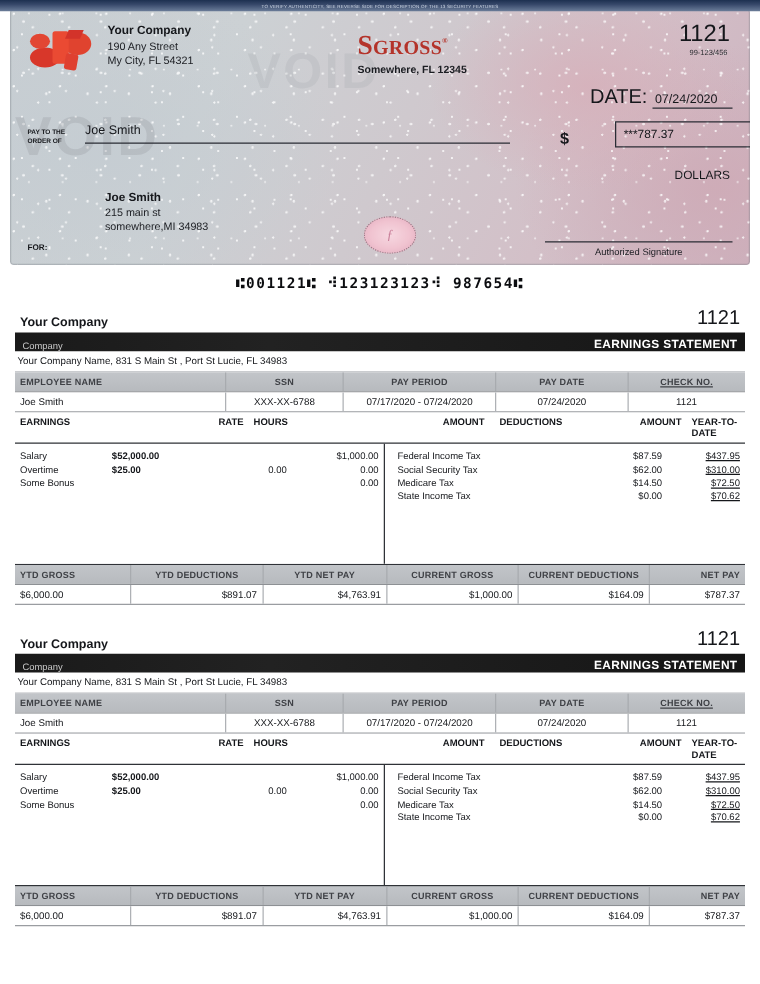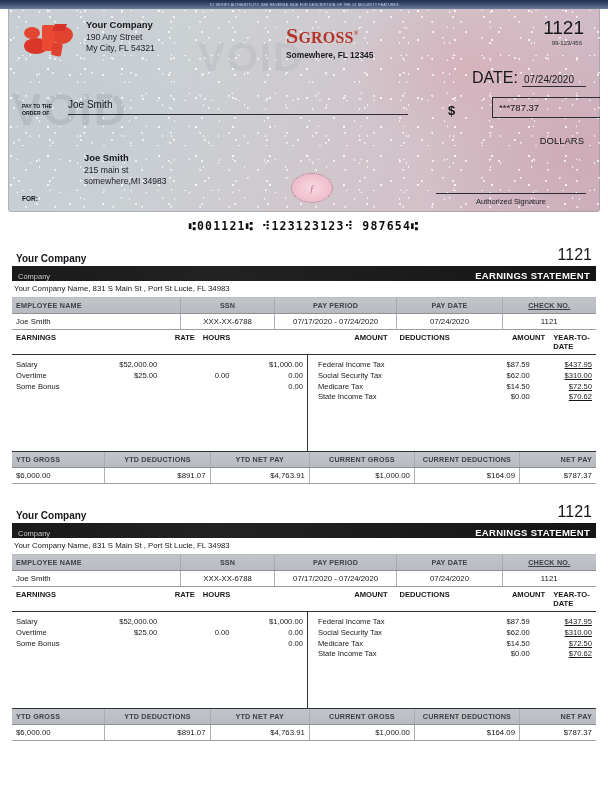--- a/index.html
+++ b/index.html
@@ -239,21 +239,21 @@
   .d-ded  { width: 18%; padding-left: 8px !important; }
   .d-amt  { width: 9%;  text-align: right; }
   .d-ytd  { width: 8%;  }
 
   .body-cols { display: flex; min-height: 96px; }
   .earn-side { width: 50.5%; padding-top: 5px; }
   .ded-side  { width: 49.5%; padding-top: 5px; border-left: 1.4px solid #2f3237; }
 
   .erow { display: flex; font-size: 7.6px; color: #15171b; line-height: 1.42; }
   .erow .n { width: 33.6%; padding-left: 4px; }
-  .erow .r { width: 29.7%; text-align: right; }
+  .erow .r { width: 29.7%; text-align: left; font-weight: bold; }
   .erow .h { width: 31.7%; text-align: right; }
   .erow .a { width: 33.6%; text-align: right; padding-right: 4px; }
 
   .drow { display: flex; font-size: 7.6px; color: #15171b; line-height: 1.42; }
   .drow .n { width: 50%; padding-left: 10px; }
   .drow .a { width: 27%; text-align: right; }
   .drow .y { width: 23%; text-align: right; padding-right: 4px; text-decoration: underline; }
 
   .tot-hdr {
     margin: 0 12px; display: flex;

